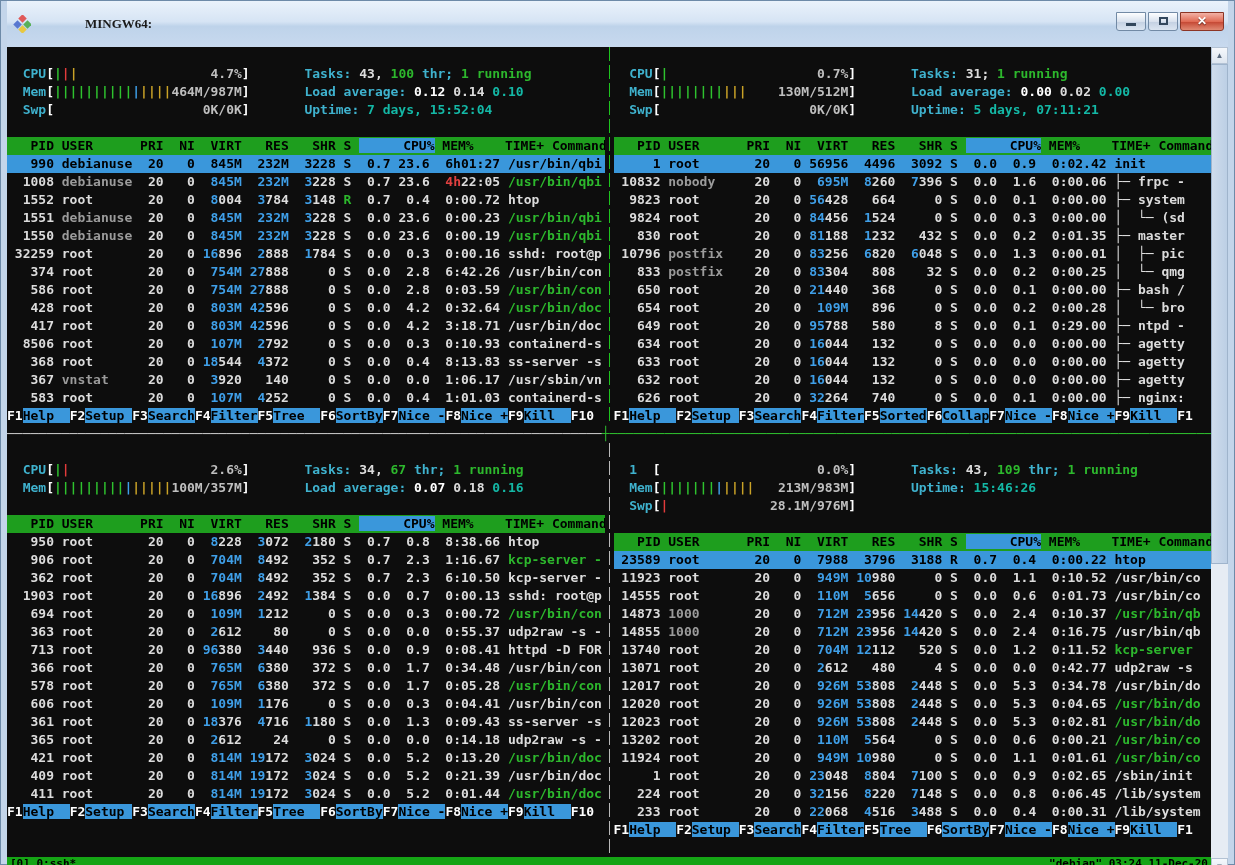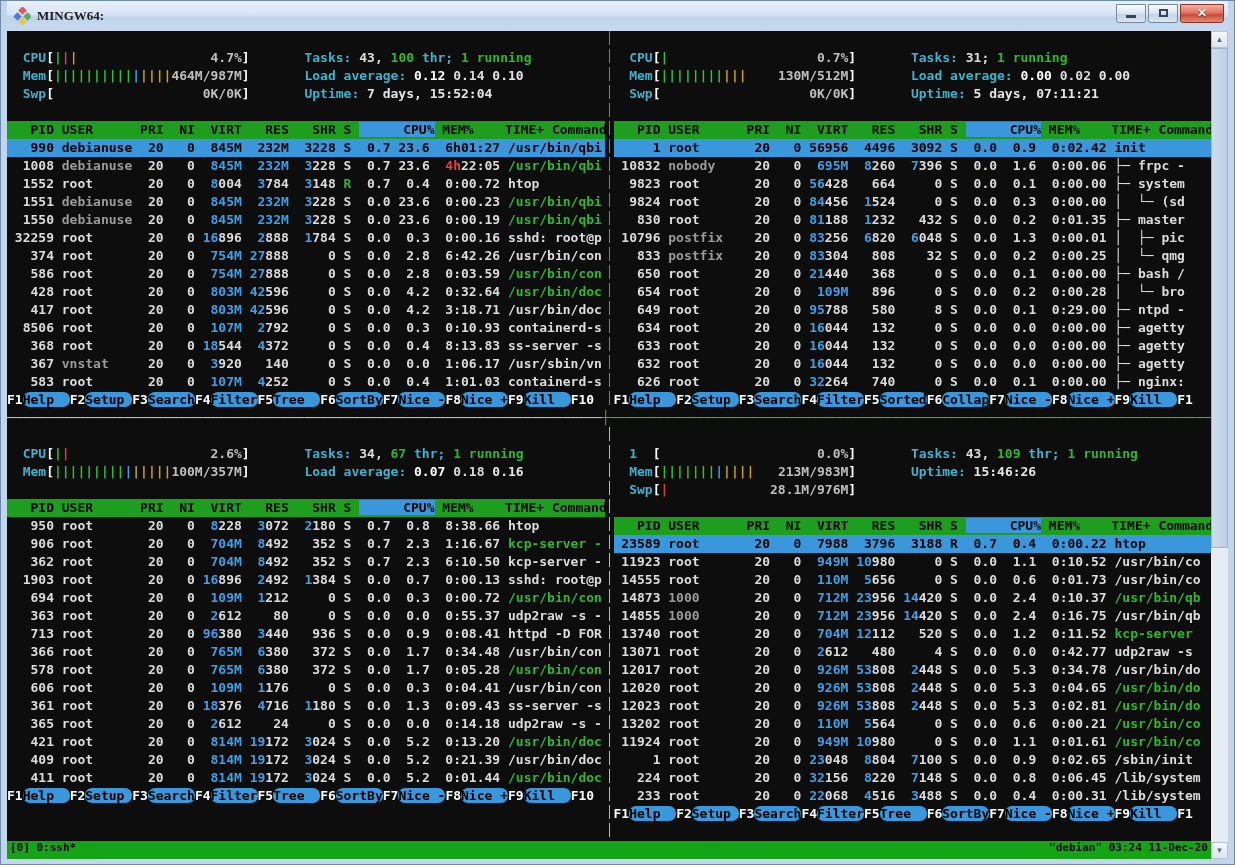--- a/index.html
+++ b/index.html
@@ -5,21 +5,22 @@
   html,body{margin:0;padding:0;background:#555;}
   .window{
     width:1235px;height:865px;box-sizing:border-box;
     background:#c3d5ea;border:1px solid #6d8aa8;
     padding:0 6px 7px 6px;position:relative;
     font-family:"Liberation Sans",sans-serif;
   }
   .titlebar{
     height:30px;display:flex;align-items:center;
     background:linear-gradient(to bottom,#eaf2fb 0%,#d6e4f4 45%,#bed3ea 55%,#c8d9ee 100%);
-    padding:0 2px;
+    padding:8px 2px;
+    gap:48px;
   }
   .app-icon{width:18px;height:18px;margin:0 6px 0 4px;flex:0 0 auto;}
   .title-text{font-size:13px;font-weight:bold;color:#1b1b1b;flex:1 1 auto;
     font-family:"Liberation Serif",serif;}
   .winbtns{display:flex;gap:2px;margin-right:2px;margin-top:-6px;}
   .wbtn{width:30px;height:19px;border:1px solid #728aa5;border-radius:0 0 3px 3px;
     background:linear-gradient(to bottom,#fdfeff,#d9e2ee 50%,#c3d0e2 51%,#dbe5f1);
     display:flex;align-items:center;justify-content:center;cursor:pointer;box-sizing:border-box;}
   .wbtn.close{width:44px;background:linear-gradient(to bottom,#f2b2a6,#e06b55 50%,#c44531 51%,#e08a74);border-color:#8c3525;}
   .ico-min{width:10px;height:3px;background:#33475c;margin-top:6px;}
@@ -36,27 +37,27 @@
   .panes.top{height:378px;}
   .panes.bottom{height:414px;}
   .pane{flex:1 1 0;min-width:0;overflow:hidden;}
   .vdiv{flex:0 0 9px;position:relative;}
   .vline{position:absolute;left:4px;top:0;bottom:0;width:1px;
     background:repeating-linear-gradient(to bottom,currentColor 0 14px,transparent 14px 18px);}
   .vdiv.green{color:#1ec41e;} .vdiv.gray{color:#b9b9b9;}
   .hdiv{height:18px;}
   
   .wht{color:#dcdcdc}.wb{color:#ffffff}.dim{color:#9b9b9b}.grn{color:#2db82d}
-  .cyn{color:#e5e5e5}.lbl{color:#3fb2ce}.blu{color:#3f9fe8}.red{color:#e04040}
+  .cyn{color:#14b8a6}.lbl{color:#3fb2ce}.blu{color:#3f9fe8}.red{color:#e04040}
   .gray{color:#bfbfbf}
   .bg{color:#2ec22e}.br{color:#e23b3b}.by{color:#c9a227}.bb{color:#3f9fe8}
   .thead{background:#1e9e1e;color:#000;}
   .thead .sortcol{background:#3a97db;color:#000;padding-left:44px;}
   .row.sel{background:#3a97db;color:#000;}
-  .fk{color:#ffffff}.fl{background:#3a97db;color:#000;border-radius:7px;}
+  .fk{color:#ffffff}.fl{background:#3a97db;color:#000;}
   .statusbar{height:18px;background:#15a415;color:#000;display:flex;
     justify-content:space-between;padding:0 3px;
     font-family:"DejaVu Sans Mono",monospace;font-size:11px;font-weight:700;
     white-space:pre;overflow:hidden;}
   
   .sbar{flex:0 0 17px;background:#e6ecf4;display:flex;flex-direction:column;position:relative;}
   .sbtn{height:17px;background:linear-gradient(to bottom,#f5f8fc,#dde5ef);
     border:1px solid #b3c2d4;box-sizing:border-box;display:flex;align-items:center;justify-content:center;
     font-size:8px;color:#5a6b7e;cursor:pointer;}
   .sthumb{position:absolute;left:0;right:0;top:17px;height:500px;

